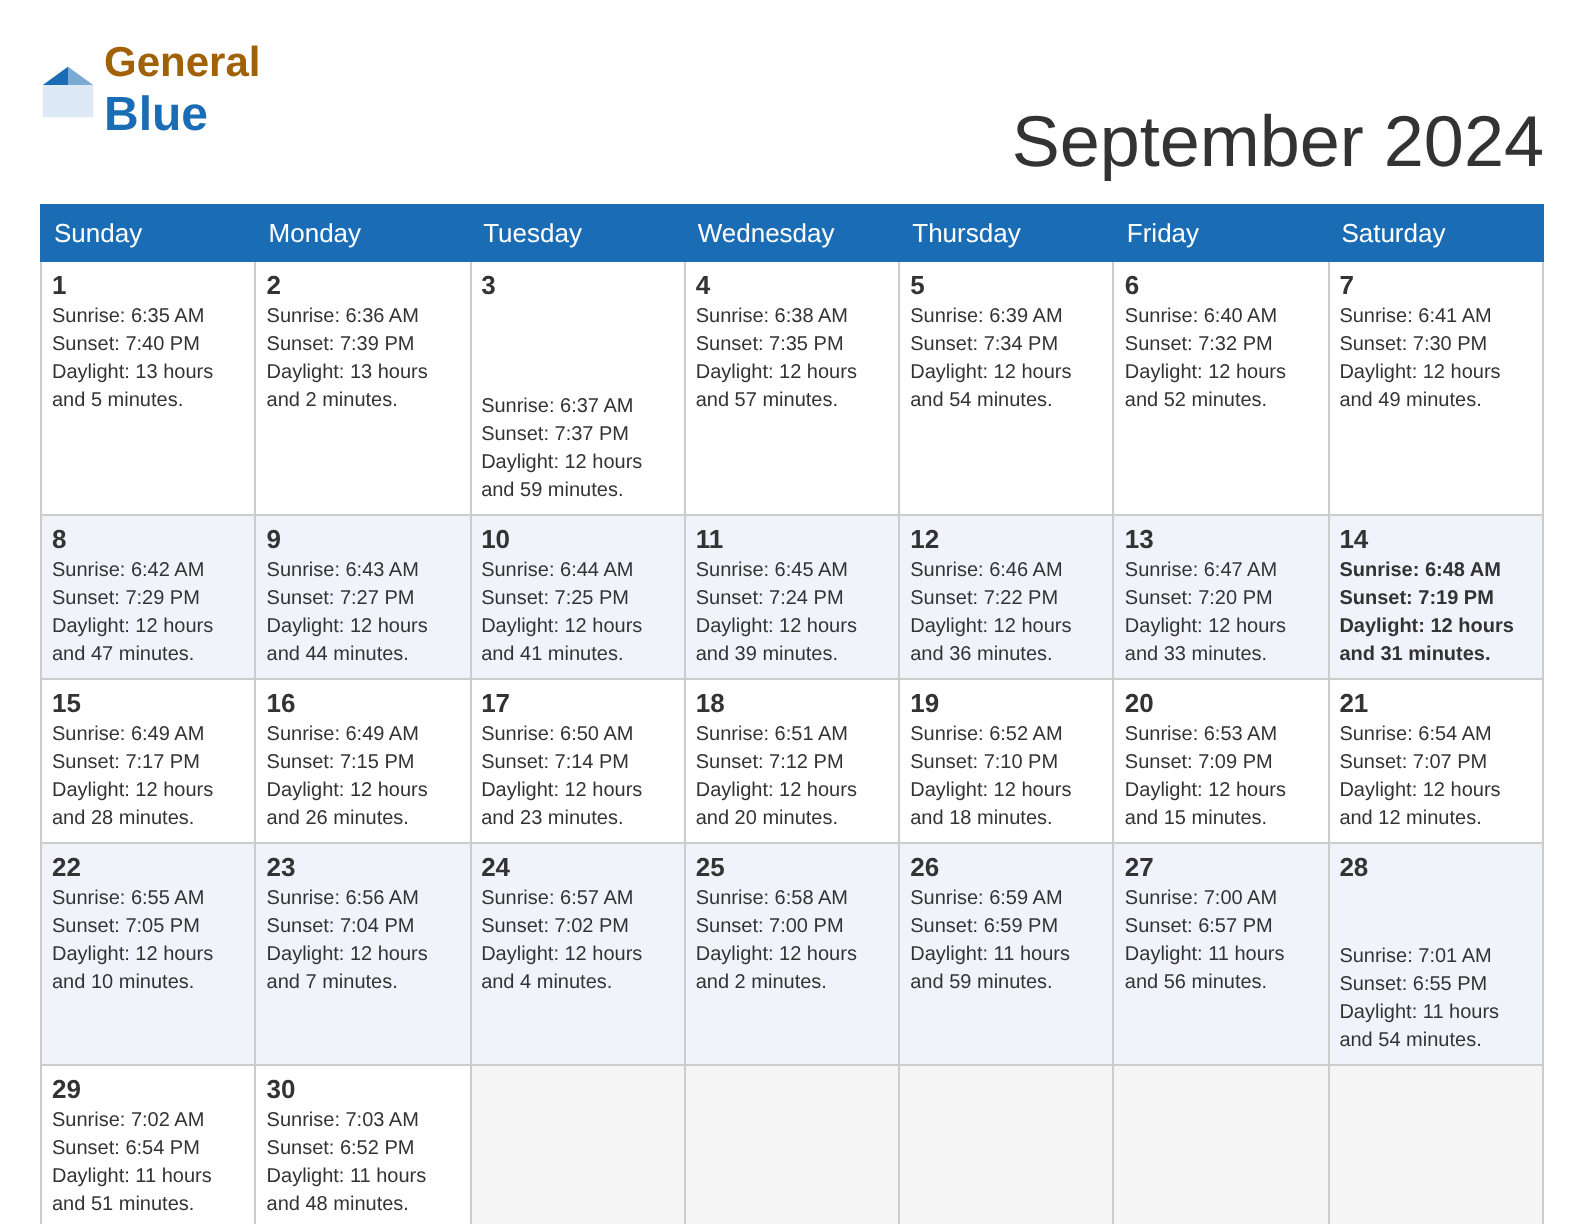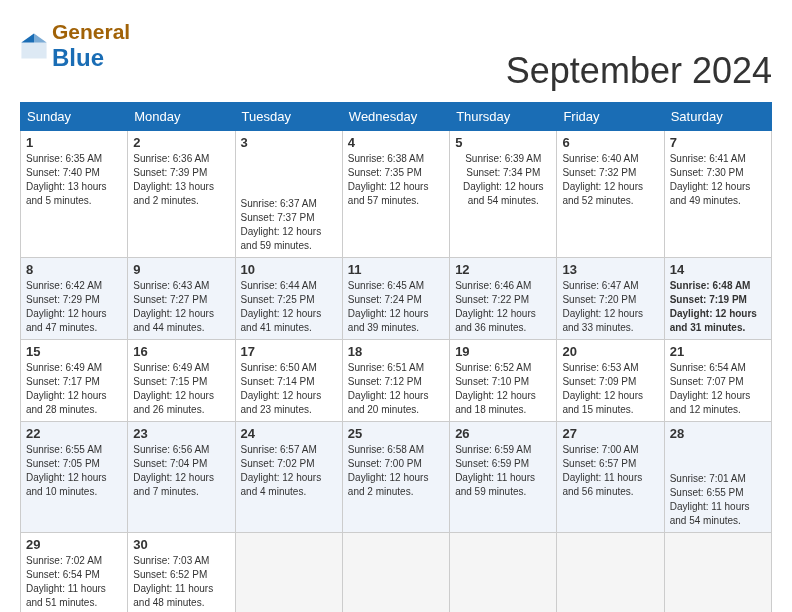--- a/index.html
+++ b/index.html
@@ -137,21 +137,21 @@
         </td>
         <td>
           <span class="day-num">4</span>
           <div class="day-info" style="white-space: pre-line;">Sunrise: 6:38 AM
 Sunset: 7:35 PM
 Daylight: 12 hours
 and 57 minutes.</div>
         </td>
         <td>
           <span class="day-num">5</span>
-          <div class="day-info" style="white-space: pre-line; text-align: center;">Sunrise: 6:39 AM
+          <div class="day-info" style="white-space: pre-line;">Sunrise: 6:39 AM
 Sunset: 7:34 PM
 Daylight: 12 hours
 and 54 minutes.</div>
         </td>
         <td>
           <span class="day-num">6</span>
           <div class="day-info" style="white-space: pre-line;">Sunrise: 6:40 AM
 Sunset: 7:32 PM
 Daylight: 12 hours
 and 52 minutes.</div>

